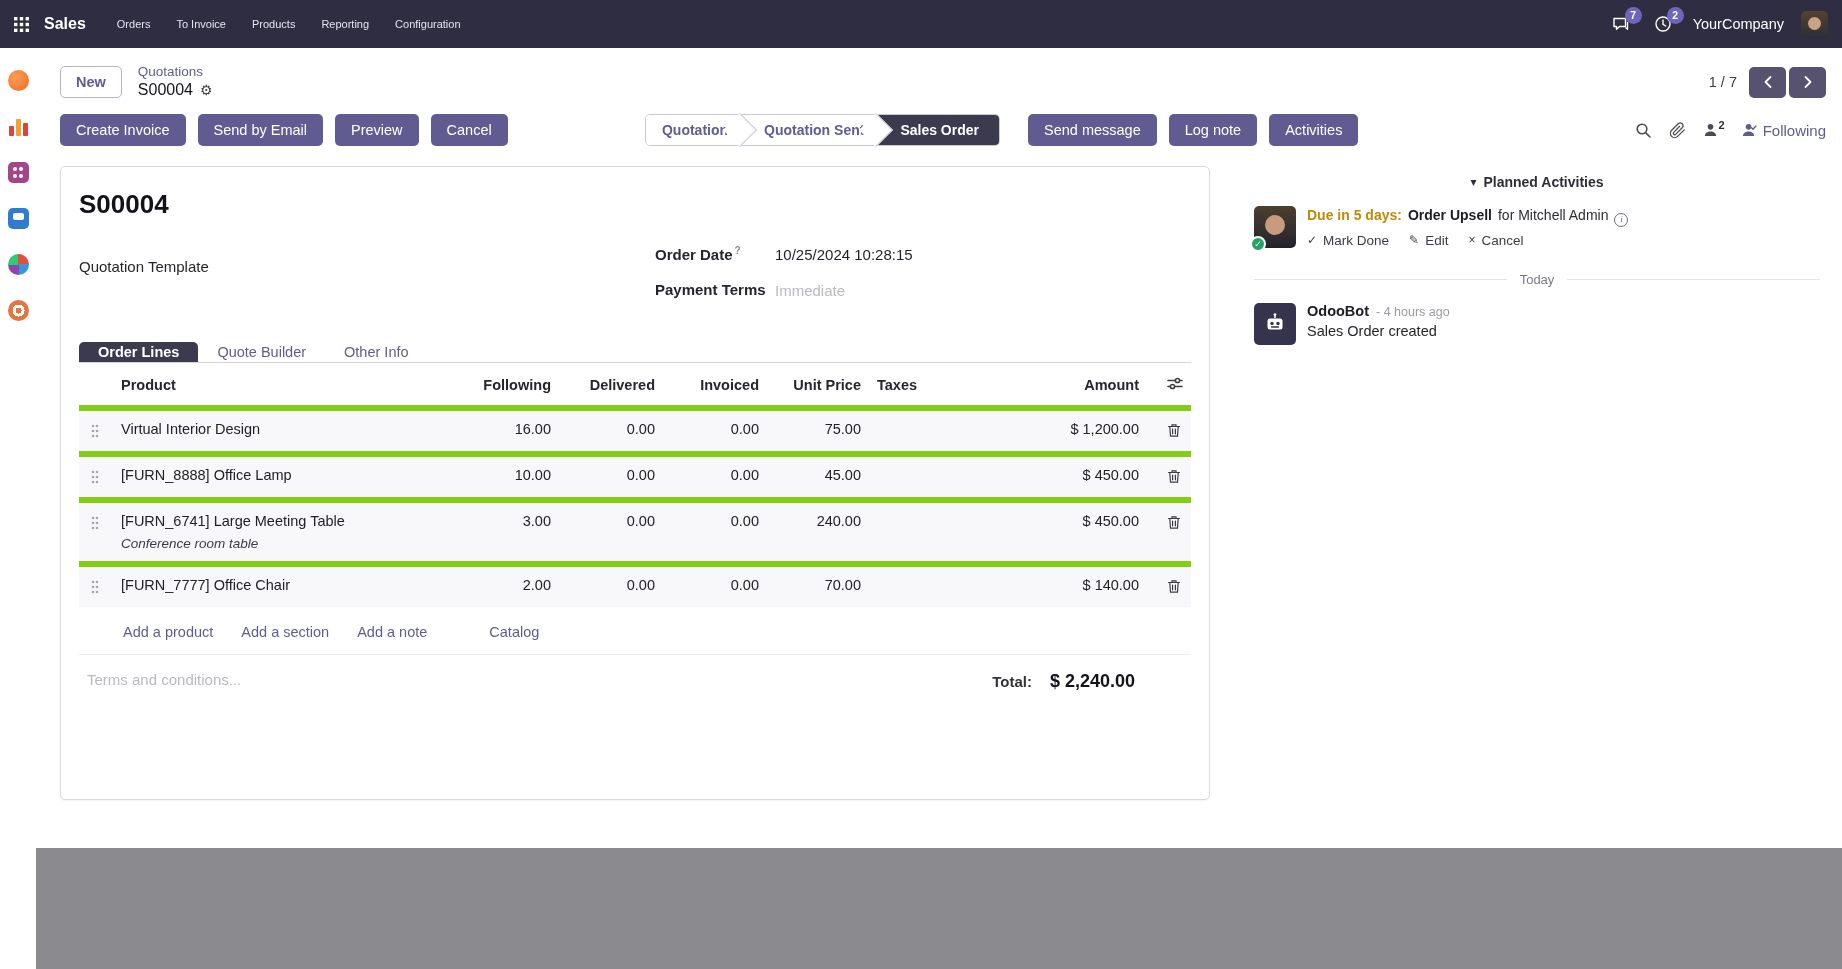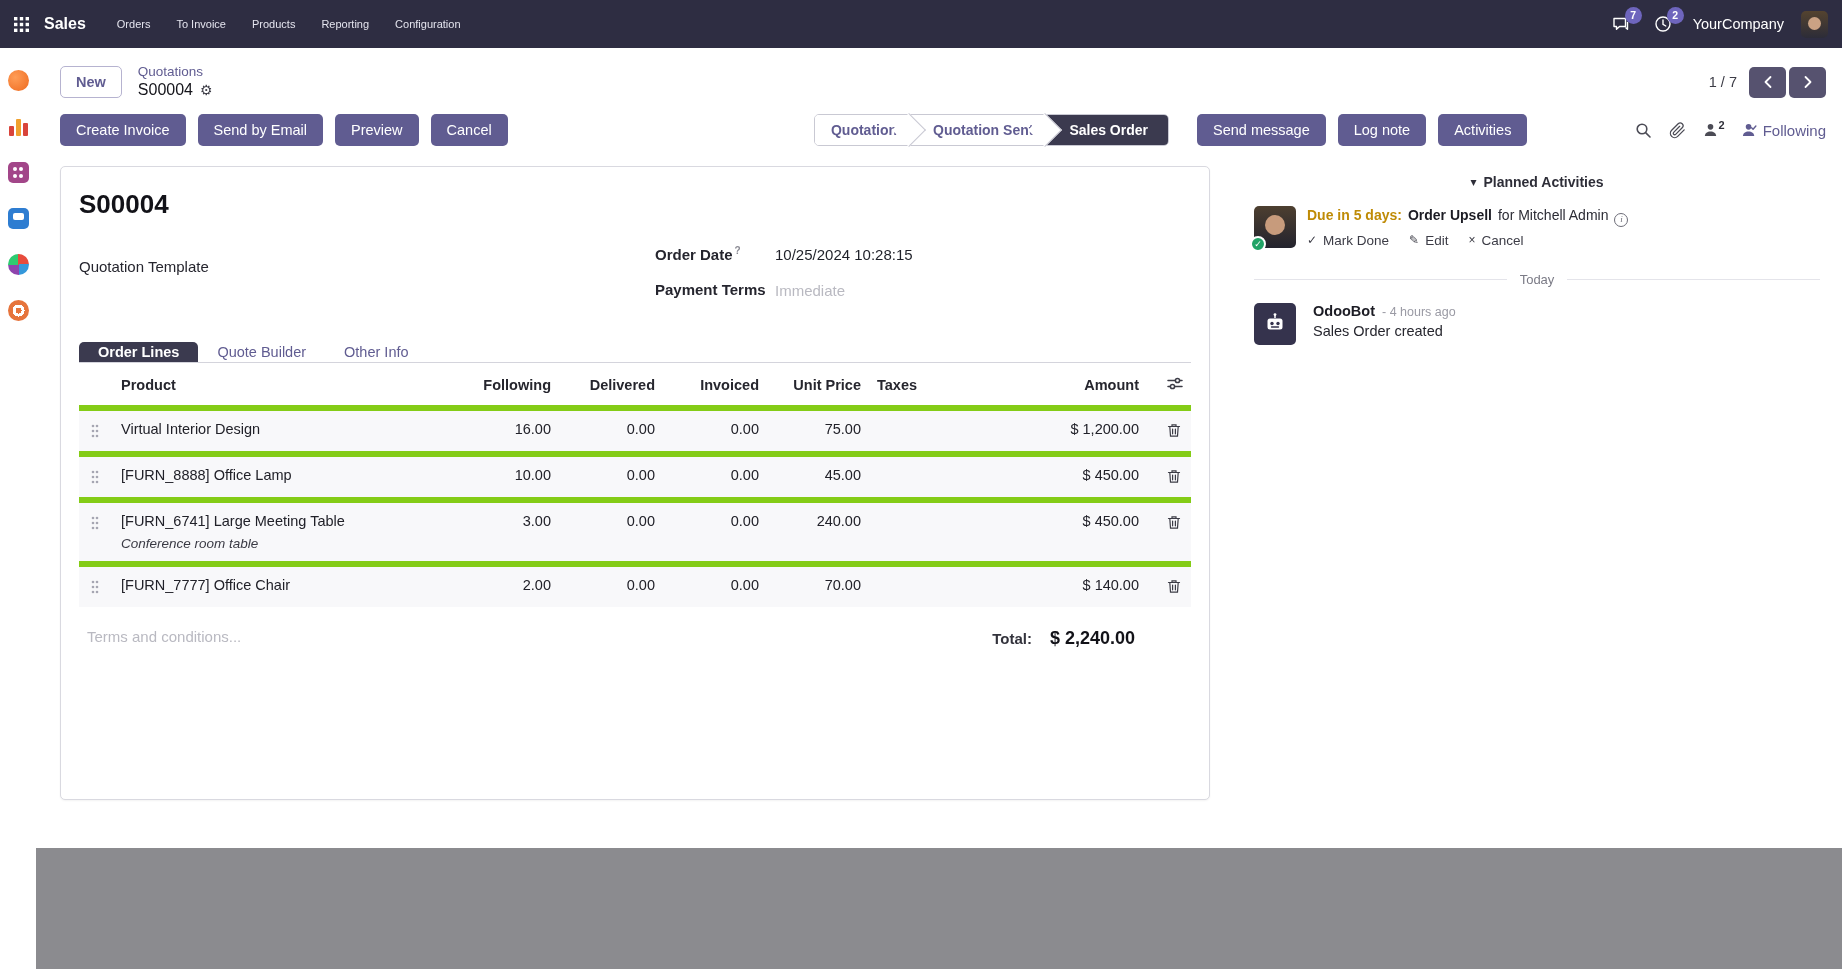--- a/index.html
+++ b/index.html
@@ -63,21 +63,21 @@
   .crumbs{display:flex;flex-direction:column;justify-content:center;margin-left:16px;line-height:1.25}
   .crumb-parent{font-size:13.5px;color:var(--accent);cursor:pointer}
   .crumb-current{display:flex;align-items:center;gap:7px;font-size:16px;font-weight:500;color:#14141a}
   .crumb-gear{font-size:14px;color:#3e3e48;cursor:pointer;line-height:1}
   .pager{margin-left:auto;display:flex;align-items:center;gap:12px}
   .pager-count{font-size:14.5px;color:#3c3c46}
   .pager-btns{display:flex;gap:3px}
   .pager-btn{width:37px;height:31px;border-radius:5px;background:#56526f;display:flex;align-items:center;justify-content:center;cursor:pointer}
 
   .cp-row2{display:flex;align-items:center;padding:10px 16px 12px 24px}
-  .cp-left{width:1109px;display:flex;align-items:center;gap:12px;flex-shrink:0}
+  .cp-left{width:940px;display:flex;align-items:center;gap:12px;flex-shrink:0}
   .cp-right{flex:1;display:flex;align-items:center;gap:12px;padding-left:28px;min-width:0}
   .statusbar{margin-left:auto;display:flex;align-items:stretch;height:32px;border:1px solid #c9c9d3;border-radius:5px;background:#fff}
   .step{position:relative;display:flex;align-items:center;background:#fff;color:var(--accent);font-weight:600;font-size:14px;
     padding:0 12px 0 24px;cursor:pointer;white-space:nowrap}
   .step.s0{z-index:3;border-radius:4px 0 0 4px;padding-left:16px}
   .step.s1{z-index:2}
   .step.s2{z-index:1;border-radius:0 4px 4px 0;padding-right:20px}
   .step:not(:last-child)::after{content:"";position:absolute;top:50%;right:-12px;width:23px;height:23px;
     transform:translateY(-50%) rotate(45deg);background:inherit;border-top:1px solid #c9c9d3;border-right:1px solid #c9c9d3;z-index:2}
   .step.active{background:var(--dark-fill);color:#fff}
@@ -148,21 +148,21 @@
   .act-title{font-weight:700;font-size:14px;color:#1c1c24}
   .act-for{font-size:14px;color:#2c2c35}
   .info-dot{display:inline-flex;align-items:center;justify-content:center;width:14px;height:14px;border:1px solid #6d6d78;border-radius:50%;
     font-size:9px;font-style:italic;font-family:"Liberation Serif",serif;color:#6d6d78;cursor:pointer;transform:translateY(2px)}
   .act-actions{display:flex;gap:20px;margin-top:8px}
   .act-btn{display:flex;align-items:center;gap:6px;font-size:13.5px;font-weight:500;color:#3c3c46;cursor:pointer}
   .act-btn .gl{font-size:12px}
   .day-divider{display:flex;align-items:center;margin:24px 0 16px}
   .day-divider::before,.day-divider::after{content:"";flex:1;height:1px;background:#e4e4ea}
   .day-label{padding:0 13px;font-size:13px;color:#7b7b86}
-  .message{display:flex;gap:17px}
+  .message{display:flex;gap:11px}
   .c-avatar.bot{background:#35334d;display:flex;align-items:center;justify-content:center}
   .msg-head{display:flex;align-items:baseline;gap:7px}
   .msg-author{font-weight:700;font-size:14.5px;color:#1c1c24;cursor:pointer}
   .msg-time{font-size:12.5px;color:#9a9aa4}
   .msg-body{margin-top:4px;font-size:14.5px;color:#26262e}
 
   .bottom-filler{flex:1;background:var(--filler)}
 </style>
 </head>
 <body>
@@ -500,20 +500,26 @@
                         <path d="M1.5 3.5h11"></path>
                         <path d="M5 3.5V1.8h4v1.7"></path>
                         <path d="M2.8 3.5l.7 9.7h7l.7-9.7"></path>
                         <path d="M5.6 6v4.8M8.4 6v4.8"></path>
                       </svg>
                     </span></td>
               </tr>
             </tbody>
           </table>
 
+          <div class="list-footer">
+            <span class="link">Add a product</span>
+            <span class="link">Add a section</span>
+            <span class="link">Add a note</span>
+            <span class="link catalog">Catalog</span>
+          </div>
 
           <div class="totals">
             <span class="terms-ph">Terms and conditions...</span>
             <div class="total-group">
               <span class="total-label">Total:</span>
               <span class="total-value">$ 2,240.00</span>
             </div>
           </div>
         </div>
       </div>

